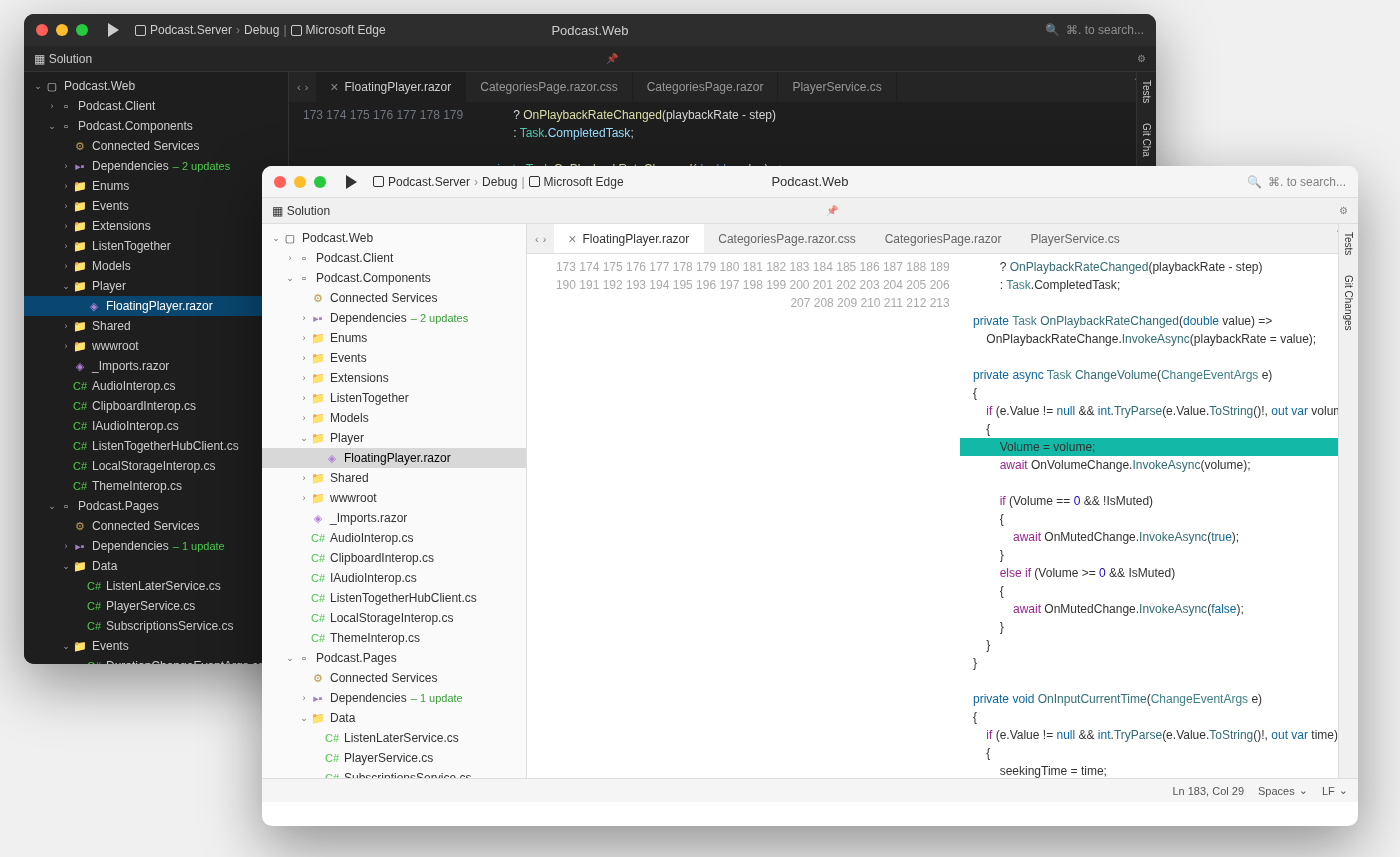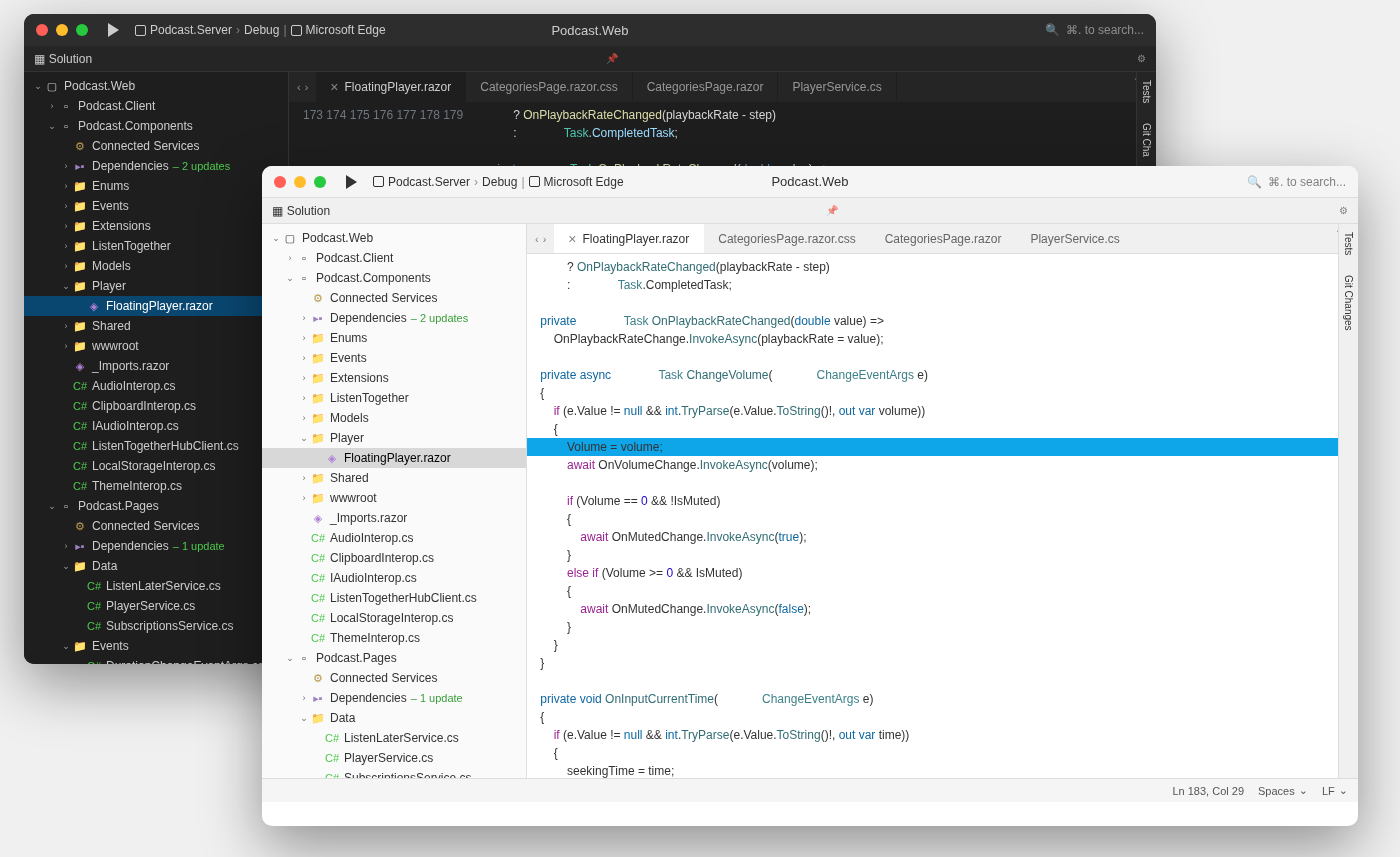--- a/index.html
+++ b/index.html
@@ -61,41 +61,41 @@
 .win-light .tab.active{background:#fff;}
 .tab-close{opacity:0.6;font-size:14px;}
 .tabnav{display:flex;align-items:center;padding:0 8px;gap:4px;opacity:0.6;font-size:11px;}
 .tabmore{margin-left:auto;padding:0 10px;opacity:0.6;}
 
 .code{flex:1;display:flex;font-family:Menlo,Monaco,Consolas,monospace;font-size:12px;line-height:18px;overflow:hidden;}
 .gutter{text-align:right;padding:4px 10px 4px 14px;user-select:none;}
 .win-dark .gutter{color:#6e7681;}
 .win-light .gutter{color:#aaa;}
 .lines{padding:4px 0;flex:1;white-space:pre;}
-.lines .hl{background:#0ea5e9;}
+.lines .hl{background:#14b8a6;}
 
 
 .rstrip{position:absolute;top:58px;right:0;width:20px;bottom:0;display:flex;flex-direction:column;align-items:center;padding-top:8px;gap:20px;font-size:10px;}
 .win-dark .rstrip{background:#252526;border-left:1px solid #333;}
 .win-light .rstrip{background:#f0f0f0;border-left:1px solid #ddd;}
 .vtxt{writing-mode:vertical-rl;}
 
 
 .status{position:absolute;bottom:0;left:0;right:0;height:24px;display:flex;align-items:center;justify-content:flex-end;padding:0 10px;gap:14px;font-size:11px;background:#f5f5f5;border-top:1px solid #ddd;color:#555;}
 .status2{bottom:24px;justify-content:flex-end;gap:14px;}
 .status2 span{display:flex;align-items:center;gap:4px;}
 
 
 .kw{color:#c586c0;}
 .win-light .kw{color:#9b2393;}
 .kw2{color:#569cd6;}
 .win-light .kw2{color:#0f68a0;}
 .fn{color:#dcdcaa;}
 .win-light .fn{color:#326d74;}
-.ty{color:#4ec9b0;margin-left:44px;}
+.ty{color:#4ec9b0;}
 .win-light .ty{color:#3e8087;}
 .var{color:#9cdcfe;}
 .win-light .var{color:#333;}
 .op{color:#d4d4d4;}
 .win-light .op{color:#333;}
 .lit{color:#569cd6;}
 .win-light .lit{color:#1c00cf;}
 </style>
 </head>
 <body>
@@ -513,20 +513,62 @@
           </div>
           <div class="tab">
             <span>CategoriesPage.razor</span>
           </div>
           <div class="tab">
             <span>PlayerService.cs</span>
           </div>
           <div class="tabmore">⋯</div>
         </div>
       <div class="code">
+        <div class="gutter" id="gutter-light">173
+174
+175
+176
+177
+178
+179
+180
+181
+182
+183
+184
+185
+186
+187
+188
+189
+190
+191
+192
+193
+194
+195
+196
+197
+198
+199
+200
+201
+202
+203
+204
+205
+206
+207
+208
+209
+210
+211
+212
+213
+</div>
         <div class="lines" id="lines-light"><div><span class="op">            ? </span><span class="fn">OnPlaybackRateChanged</span><span class="op">(playbackRate - step)</span></div><div><span class="op">            : </span><span class="ty">Task</span><span class="op">.</span><span class="var">CompletedTask</span><span class="op">;</span></div><div> </div><div><span class="op">    </span><span class="kw2">private</span><span class="op"> </span><span class="ty">Task</span><span class="op"> </span><span class="fn">OnPlaybackRateChanged</span><span class="op">(</span><span class="kw2">double</span><span class="op"> </span><span class="var">value</span><span class="op">) =&gt;</span></div><div><span class="op">        OnPlaybackRateChange.</span><span class="fn">InvokeAsync</span><span class="op">(playbackRate = value);</span></div><div> </div><div><span class="op">    </span><span class="kw2">private</span><span class="op"> </span><span class="kw2">async</span><span class="op"> </span><span class="ty">Task</span><span class="op"> </span><span class="fn">ChangeVolume</span><span class="op">(</span><span class="ty">ChangeEventArgs</span><span class="op"> e)</span></div><div><span class="op">    {</span></div><div><span class="op">        </span><span class="kw">if</span><span class="op"> (e.Value != </span><span class="kw2">null</span><span class="op"> &amp;&amp; </span><span class="kw2">int</span><span class="op">.</span><span class="fn">TryParse</span><span class="op">(e.Value.</span><span class="fn">ToString</span><span class="op">()!, </span><span class="kw2">out var</span><span class="op"> volume))</span></div><div><span class="op">        {</span></div><div class="hl"><span class="op">            Volume = volume;</span></div><div><span class="op">            </span><span class="kw">await</span><span class="op"> OnVolumeChange.</span><span class="fn">InvokeAsync</span><span class="op">(volume);</span></div><div> </div><div><span class="op">            </span><span class="kw">if</span><span class="op"> (Volume == </span><span class="lit">0</span><span class="op"> &amp;&amp; !IsMuted)</span></div><div><span class="op">            {</span></div><div><span class="op">                </span><span class="kw">await</span><span class="op"> OnMutedChange.</span><span class="fn">InvokeAsync</span><span class="op">(</span><span class="kw2">true</span><span class="op">);</span></div><div><span class="op">            }</span></div><div><span class="op">            </span><span class="kw">else if</span><span class="op"> (Volume &gt;= </span><span class="lit">0</span><span class="op"> &amp;&amp; IsMuted)</span></div><div><span class="op">            {</span></div><div><span class="op">                </span><span class="kw">await</span><span class="op"> OnMutedChange.</span><span class="fn">InvokeAsync</span><span class="op">(</span><span class="kw2">false</span><span class="op">);</span></div><div><span class="op">            }</span></div><div><span class="op">        }</span></div><div><span class="op">    }</span></div><div> </div><div><span class="op">    </span><span class="kw2">private</span><span class="op"> </span><span class="kw2">void</span><span class="op"> </span><span class="fn">OnInputCurrentTime</span><span class="op">(</span><span class="ty">ChangeEventArgs</span><span class="op"> e)</span></div><div><span class="op">    {</span></div><div><span class="op">        </span><span class="kw">if</span><span class="op"> (e.Value != </span><span class="kw2">null</span><span class="op"> &amp;&amp; </span><span class="kw2">int</span><span class="op">.</span><span class="fn">TryParse</span><span class="op">(e.Value.</span><span class="fn">ToString</span><span class="op">()!, </span><span class="kw2">out var</span><span class="op"> time))</span></div><div><span class="op">        {</span></div><div><span class="op">            seekingTime = time;</span></div></div>
       </div>
     </div>
   </div>
   <div class="rstrip" style="bottom:48px;">
     <span class="vtxt">Tests</span>
     <span class="vtxt">Git Changes</span>
   </div>
   <div class="status status2" style="height:24px;margin-top:40px;">
     <span>Ln 183, Col 29</span>

